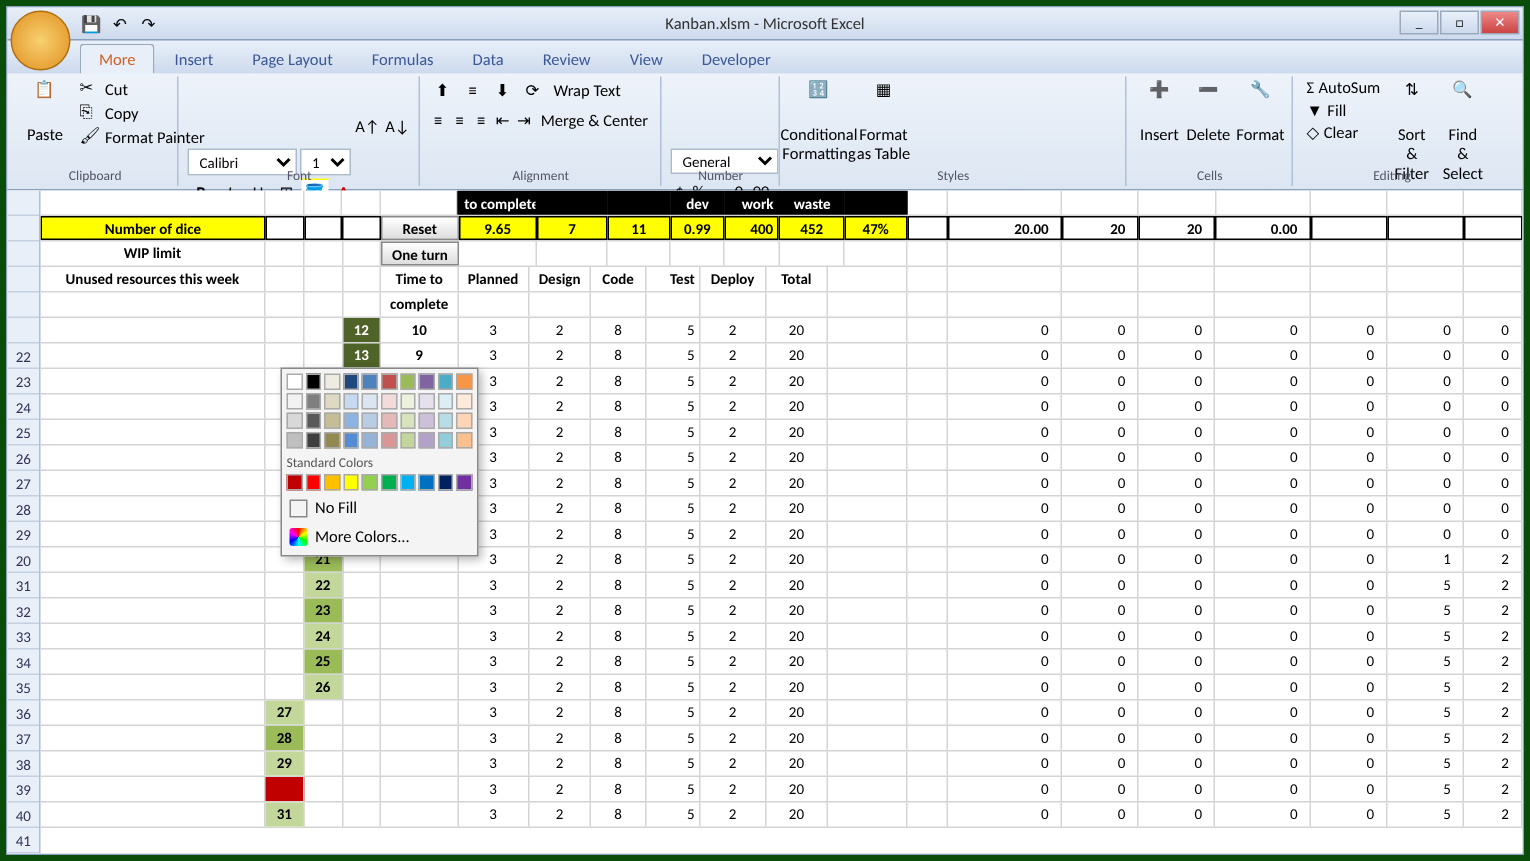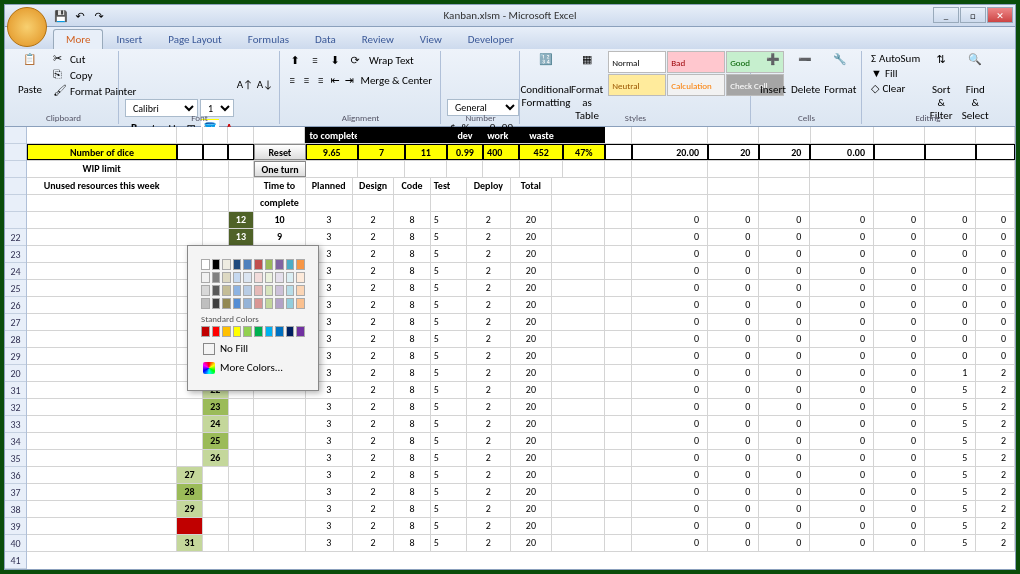--- a/index.html
+++ b/index.html
@@ -43,40 +43,40 @@
 .cell { border-right: 1px solid #d4d4d4; height: 100%; padding: 0 3px; font-size: 10px; line-height: 16px; overflow: hidden; white-space: nowrap; }
 .c-a { width: 168px; font-weight: bold; text-align: center; }
 .c-b { width: 28px; text-align: center; }
 .c-c { width: 28px; text-align: center; }
 .c-d { width: 28px; text-align: center; }
 .c-e { width: 57px; text-align: center; font-weight: bold; }
 .c-f { width: 58px; text-align: center; }
 .c-g { width: 52px; text-align: center; }
 .c-h { width: 46px; text-align: center; }
 .c-i { width: 40px; text-align: center; }
-.c-j { width: 40px; text-align: left; }
+.c-j { width: 40px; text-align: right; }
 .c-k { width: 48px; text-align: center; }
 .c-l { width: 46px; text-align: center; }
 .c-sp { width: 30px; }
 .c-m { width: 84px; text-align: right; padding-right: 8px; }
 .c-n { width: 56px; text-align: right; padding-right: 8px; }
 .c-o { width: 56px; text-align: right; padding-right: 8px; }
 .c-p { width: 70px; text-align: right; padding-right: 8px; }
 .c-q { width: 56px; text-align: right; padding-right: 8px; }
 .c-r { width: 56px; text-align: right; padding-right: 8px; }
 .c-s { width: 42px; text-align: right; padding-right: 8px; }
 .yellow-bg { background: #ffff00; }
 .black-bg { background: #000; color: #fff; border: 1px solid #000; }
 .green-bg { background: #9bbb59; color: #000; font-weight: bold; }
 .darkgreen-bg { background: #4f6228; color: #fff; font-weight: bold; }
 .olive-bg { background: #c4d79b; color: #000; font-weight: bold; }
 .red-bg { background: #c00000; color: #fff; font-weight: bold; }
 .hdr-cell { font-weight: bold; }
 .btn-cell { background: linear-gradient(#fff,#ddd); border: 1px solid #888 !important; font-weight: bold; cursor: pointer; }
-.picker { position: absolute; left: 182px; top: 118px; width: 132px; background: #f4f4f4; border: 1px solid #888; box-shadow: 2px 2px 6px rgba(0,0,0,.3); z-index: 50; padding: 13px; }
+.picker { position: absolute; left: 182px; top: 118px; width: 132px; background: #f4f4f4; border: 1px solid #888; box-shadow: 2px 2px 6px rgba(0,0,0,.3); z-index: 50; padding: 3px; }
 .picker-row { display: flex; gap: 2px; margin-bottom: 2px; justify-content: center; }
 .picker-sw { width: 11px; height: 11px; border: 1px solid #aaa; cursor: pointer; }
 .picker-label { font-size: 9px; color: #555; padding: 2px 0; }
 .picker-item { display: flex; align-items: center; gap: 5px; padding: 3px 2px; font-size: 10px; cursor: pointer; }
 .bordered-row .cell { border: 1px solid #000; }
 </style>
 </head>
 <body>
 
 <div class="window">
@@ -195,32 +195,20 @@
     <div class="rgroup" style="width:230px">
       <div style="display:flex;gap:3px">
         <div class="big-btn">
             <span class="ico-lg">🔢</span>
             <span>Conditional Formatting</span>
           </div>
         <div class="big-btn">
             <span class="ico-lg">▦</span>
             <span>Format as Table</span>
           </div>
-        <div>
-          <div class="styles-row">
-            <div class="style-cell style-normal">Normal</div>
-            <div class="style-cell style-bad">Bad</div>
-            <div class="style-cell style-good">Good</div>
-          </div>
-          <div class="styles-row" style="margin-top:1px">
-            <div class="style-cell style-neutral">Neutral</div>
-            <div class="style-cell style-calc">Calculation</div>
-            <div class="style-cell style-check">Check Cell</div>
-          </div>
-        </div>
       </div>
       <div class="rgroup-label">Styles</div>
     </div>
 
     <div class="rgroup" style="width:110px">
       <div style="display:flex">
         <div class="big-btn">
             <span class="ico-lg">➕</span>
             <span>Insert</span>
           </div>

